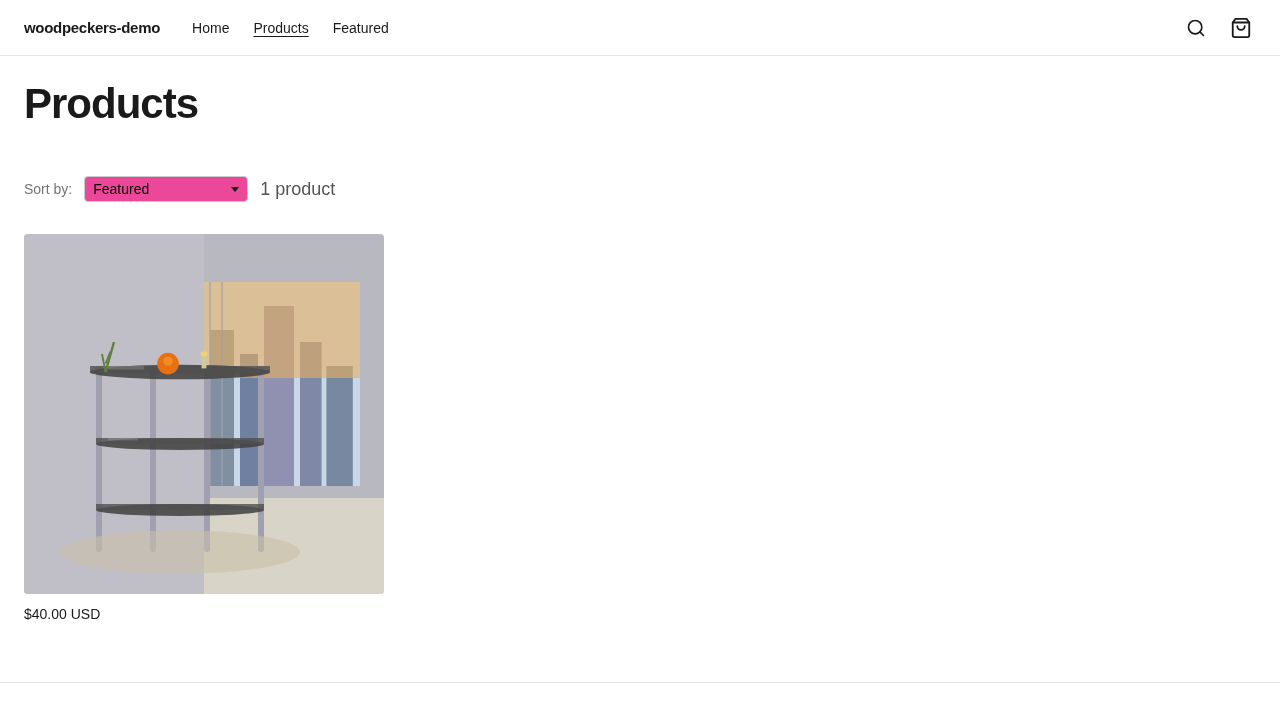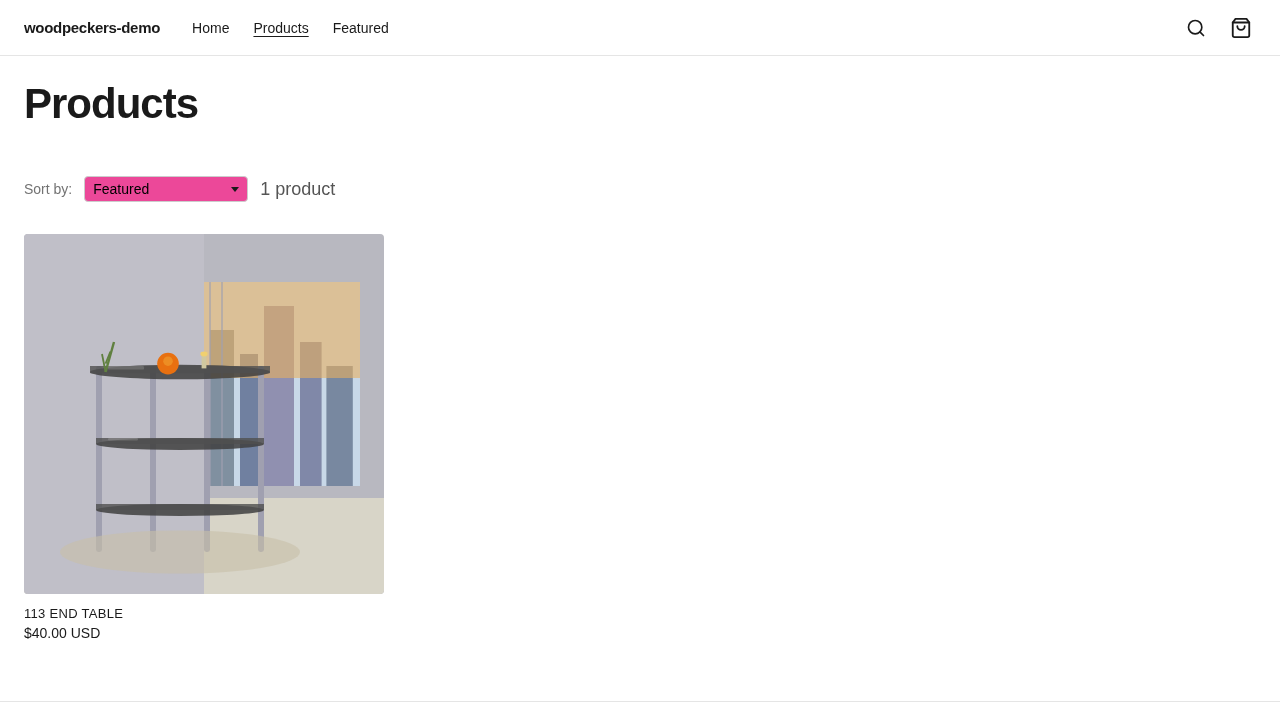--- a/index.html
+++ b/index.html
@@ -280,21 +280,20 @@
           <line x1="75" y1="90" x2="68" y2="115" stroke="#608040" stroke-width="2"></line>
           <line x1="68" y1="115" x2="65" y2="100" stroke="#608040" stroke-width="1.5"></line>
           <line x1="68" y1="108" x2="72" y2="98" stroke="#608040" stroke-width="1.5"></line>
 
           <ellipse cx="130" cy="265" rx="100" ry="18" fill="#c8c0a8" opacity="0.6"></ellipse>
 
           <rect x="70" y="110" width="30" height="3" fill="white" opacity="0.15" rx="1"></rect>
           <rect x="70" y="170" width="25" height="2" fill="white" opacity="0.15" rx="1"></rect>
         </svg>
       </div>
-      <div class="product-name">113 END TABLE</div>
       <div class="product-price">$40.00 USD</div>
     </div>
   </div>
 </main>
 
 <footer>
   
   
   
 </footer>

